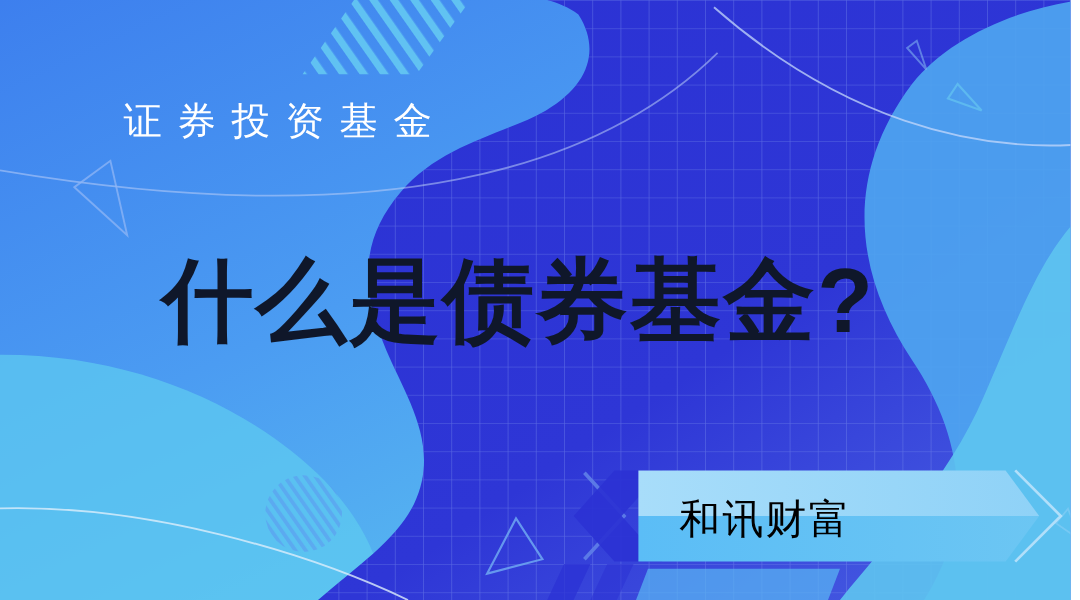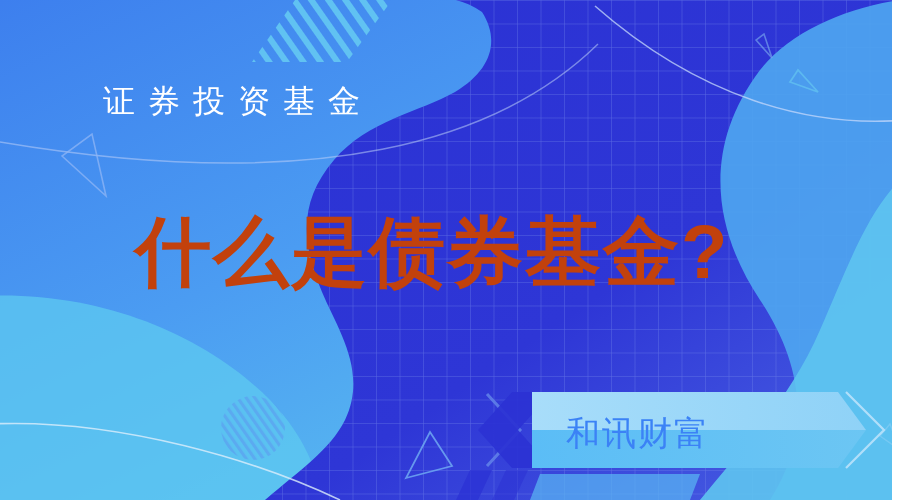--- a/index.html
+++ b/index.html
@@ -38,32 +38,32 @@
     letter-spacing: 13px;
     line-height: 46px;
     white-space: nowrap;
   }
   #main-title {
     position: absolute;
     left: 135px;
     top: 198px;
     font-size: 76px;
     font-weight: 700;
-    color: #c2410c;
+    color: #0f172a;
     letter-spacing: 2px;
     line-height: 108px;
     white-space: nowrap;
   }
   #brand-label {
     position: absolute;
     left: 566px;
     top: 409px;
     font-size: 34px;
     font-weight: 500;
-    color: #3b82f6;
+    color: #000000;
     letter-spacing: 2px;
     line-height: 48px;
     white-space: nowrap;
   }
 </style>
 </head>
 <body>
 
 <div id="banner-root">
 

